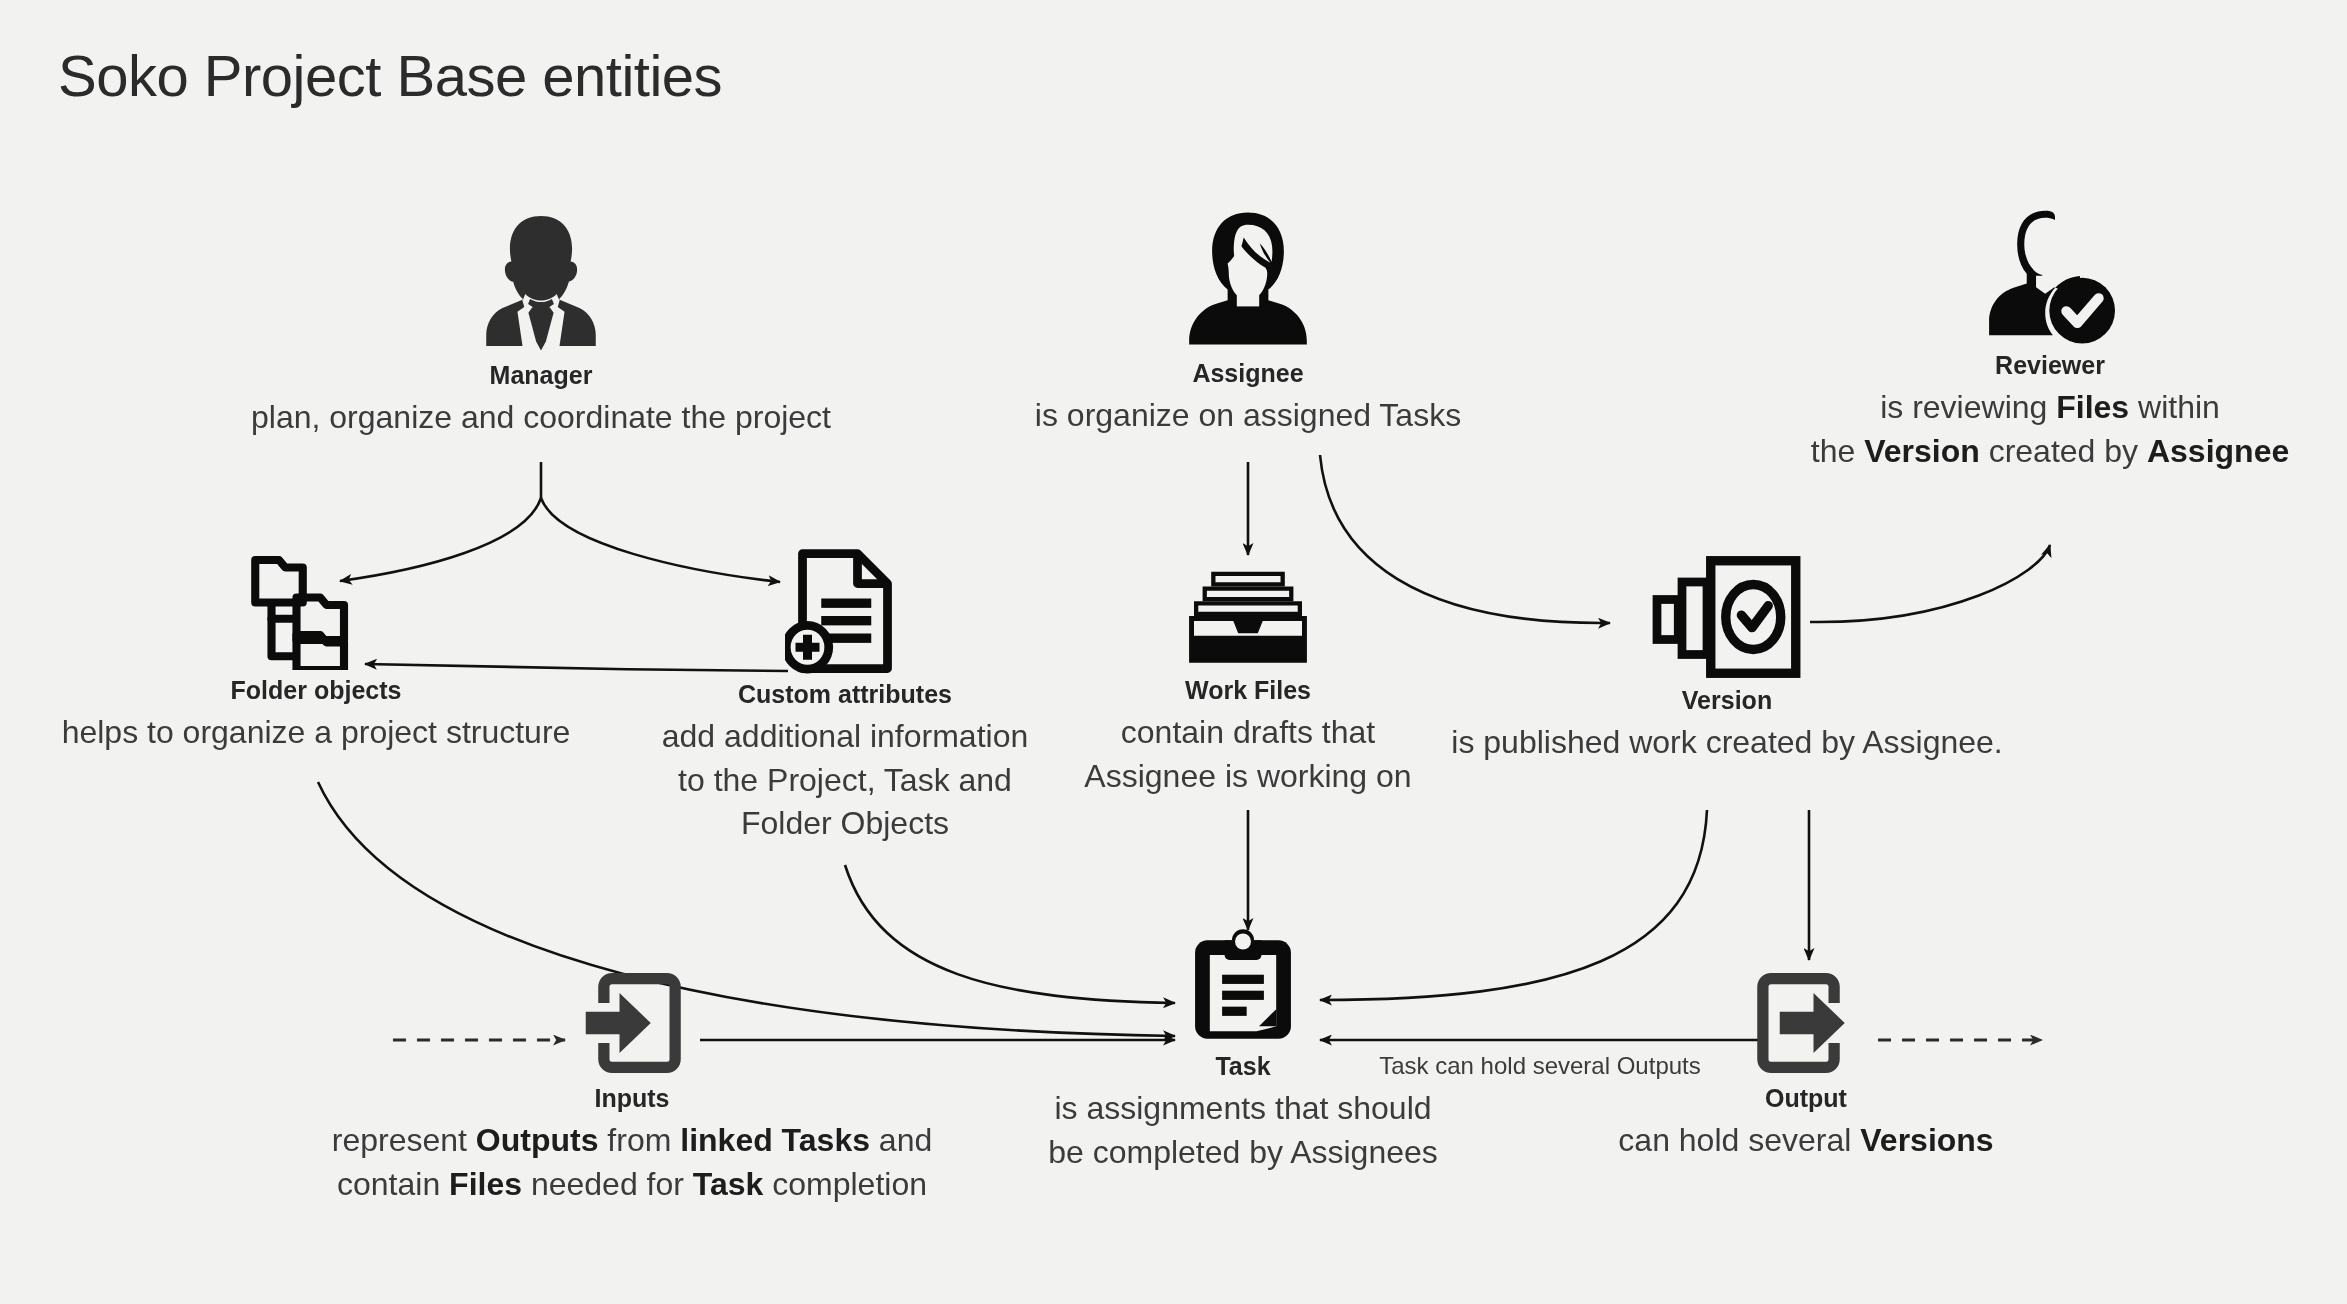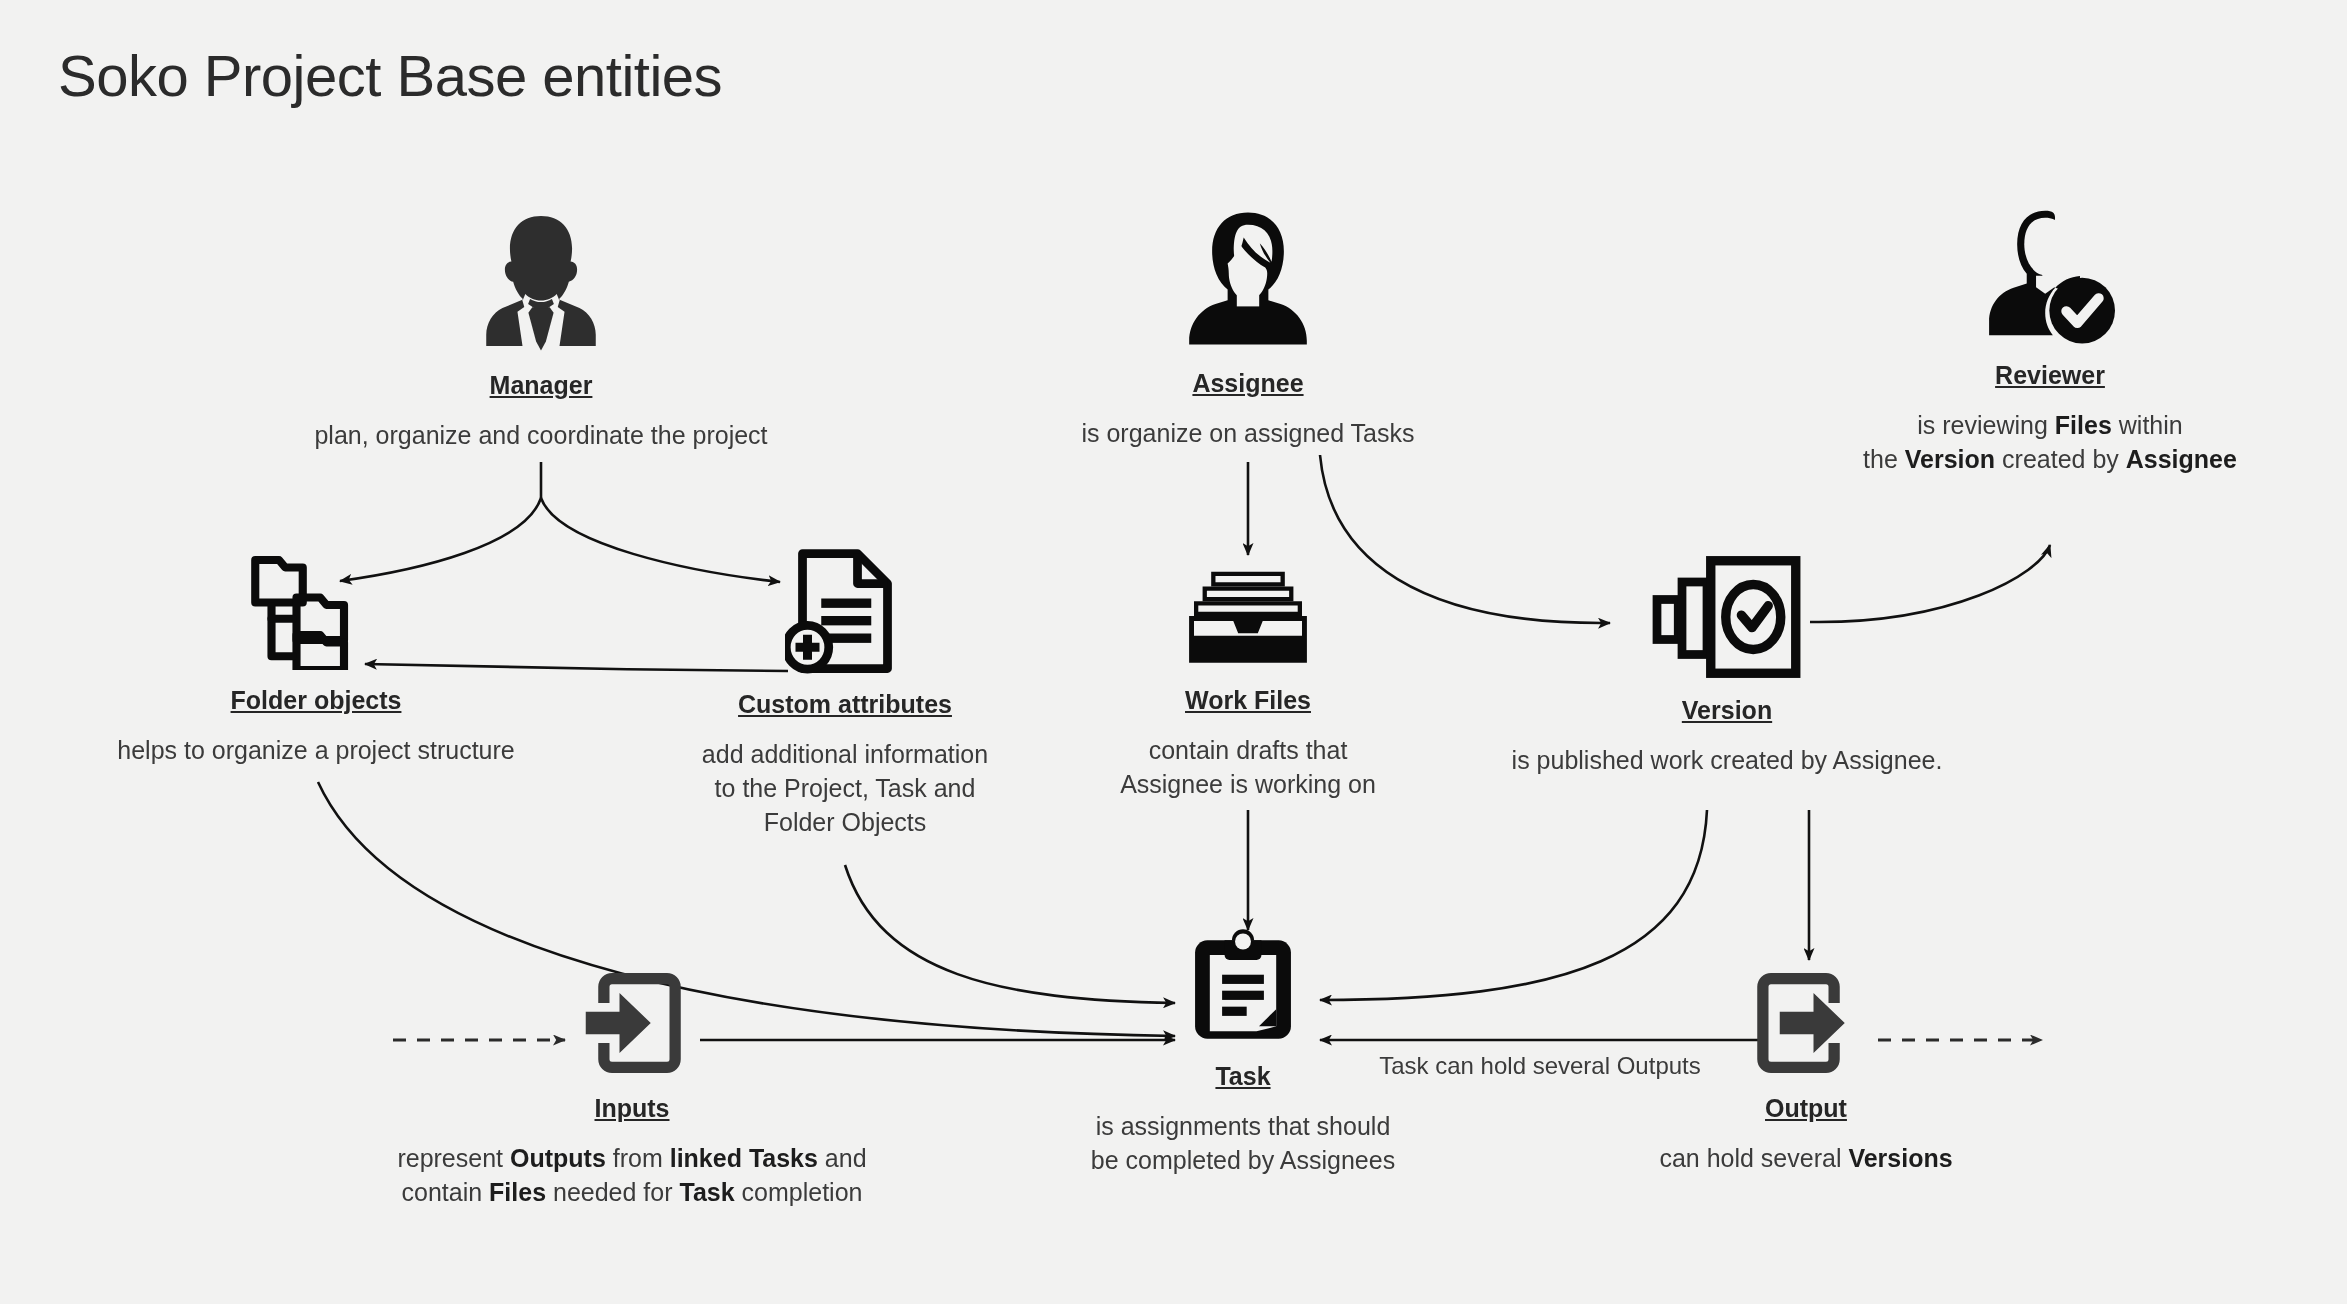--- a/index.html
+++ b/index.html
@@ -41,31 +41,30 @@
     position: absolute;
     text-align: center;
     transform: translateX(-50%);
   }
   .node .glyph {
     display: block;
     margin: 0 auto;
     line-height: 0;
   }
   .node .caption {
-    margin-top: 14px;
+    margin-top: 4px;
     font-size: 25px;
     font-weight: bold;
     color: #262626;
     line-height: 1.32;
     white-space: nowrap;
-    text-decoration: underline;
   }
   .node .desc {
-    margin-top: 16px;
-    font-size: 25px;
+    margin-top: 4px;
+    font-size: 32px;
     font-weight: 400;
     color: #3b3b3b;
     line-height: 1.36;
     white-space: nowrap;
   }
   .node .desc b { font-weight: bold; color: #1d1d1d; }
   .edge-label {
     position: absolute;
     font-size: 24px;
     color: #3b3b3b;

